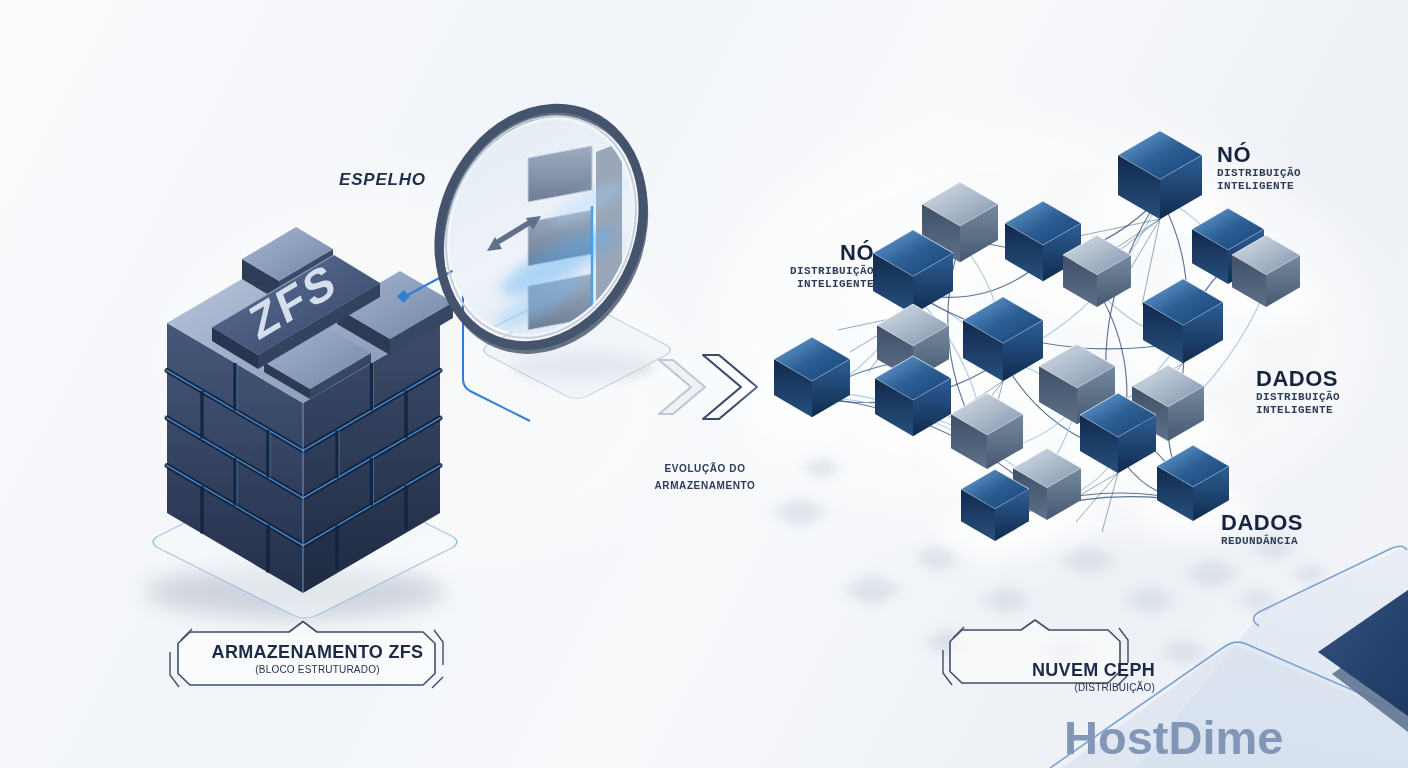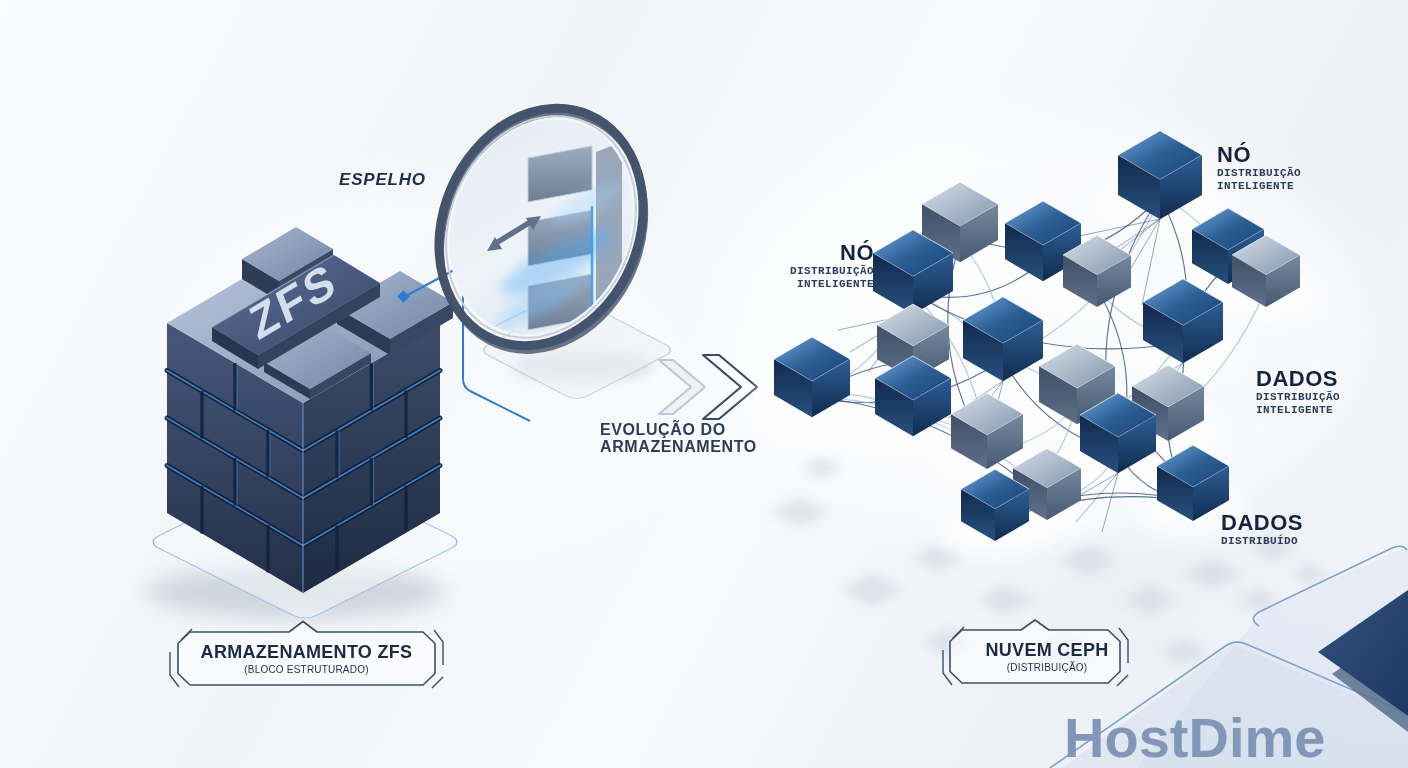--- a/index.html
+++ b/index.html
@@ -4,29 +4,29 @@
 <style>
   html,body{margin:0;padding:0;background:#ffffff;}
   #stage{
     position:relative;width:1408px;height:768px;overflow:hidden;
     font-family:"Liberation Sans",sans-serif;
     background:linear-gradient(118deg,#fbfcfe 0%,#f1f4f8 34%,#f8fafc 55%,#edf0f5 78%,#f3f5f9 100%);
   }
   #scene{position:absolute;left:0;top:0;}
   .abs{position:absolute;}
   .espelho{font-size:17px;font-weight:800;letter-spacing:.8px;color:#1f2e4c;}
-  .caption{width:210px;text-align:left;font-size:16px;font-weight:600;color:#2c3c59;letter-spacing:.6px;line-height:17px;}
+  .caption{width:210px;text-align:center;font-size:10px;font-weight:600;color:#2c3c59;letter-spacing:.6px;line-height:17px;margin-top:39px;}
   .netlabel{line-height:13px;}
   .netlabel .t{font-size:22px;font-weight:700;color:#16233f;letter-spacing:.5px;line-height:25px;}
   .netlabel .s{font-size:11px;font-weight:600;color:#2d3d5a;letter-spacing:.4px;font-family:Liberation Mono, monospace;}
   .ra{text-align:right;}
-  .badge-text{display:flex;flex-direction:column;align-items:center;justify-content:center;text-align:center;}
+  .badge-text{display:flex;flex-direction:column;align-items:center;justify-content:center;text-align:center;padding-left:11px;}
   .badge-text .bt{font-size:18px;font-weight:800;color:#1b2a47;letter-spacing:.3px;line-height:20px;}
   .badge-text .bs{font-size:10px;font-weight:500;color:#243350;letter-spacing:.2px;line-height:15px;}
-  .logo{font-size:56px;font-weight:700;color:#8297b8;letter-spacing:0px;line-height:60px;}
+  .logo{font-size:47px;font-weight:700;color:#8297b8;letter-spacing:0px;line-height:60px;}
 </style>
 </head>
 <body>
 
 <div id="stage">
 
 <svg id="scene" width="1408" height="768" viewBox="0 0 1408 768">
   <defs>
     <filter id="b6" x="-60%" y="-60%" width="220%" height="220%">
           <feGaussianBlur stdDeviation="6"></feGaussianBlur>
@@ -485,28 +485,28 @@
 </div>
 
 <div class="abs netlabel" style="left:1256px;top:366px;">
   <div class="t">DADOS</div>
   <div class="s">DISTRIBUIÇÃO</div>
   <div class="s">INTELIGENTE</div>
 </div>
 
 <div class="abs netlabel" style="left:1221px;top:510px;">
   <div class="t">DADOS</div>
-  <div class="s">DISTRIBUÍDO</div>
+  <div class="s">REDUNDÂNCIA</div>
 </div>
 
 <div class="abs badge-text" style="left:178px;top:634px;width:257px;height:50px;">
   <div class="bt">ARMAZENAMENTO ZFS</div>
   <div class="bs">(BLOCO ESTRUTURADO)</div>
 </div>
 
-<div class="abs badge-text" style="left:950px;top:632px;width:194px;height:50px;">
+<div class="abs badge-text" style="left:950px;top:652px;width:194px;height:50px;align-items:flex-end;">
   <div class="bt">NUVEM CEPH</div>
   <div class="bs">(DISTRIBUIÇÃO)</div>
 </div>
 
 <div class="abs logo" style="left:1064px;top:708px;">HostDime</div>
 
 </div>
 
 </body></html>

